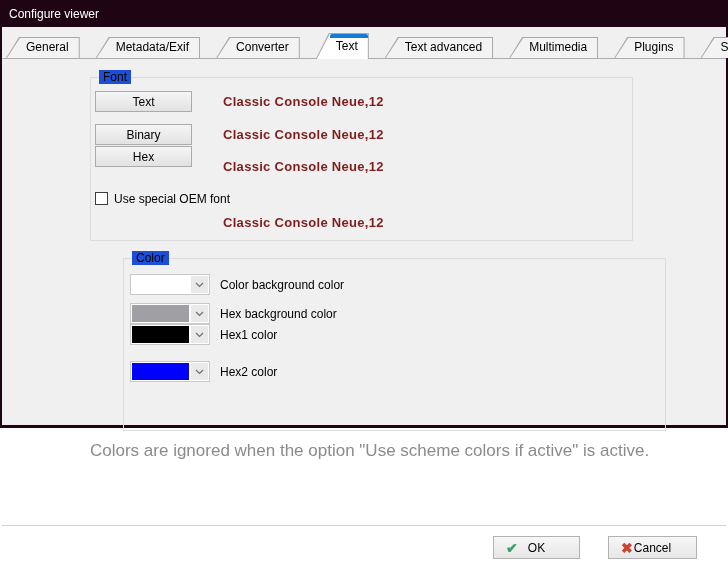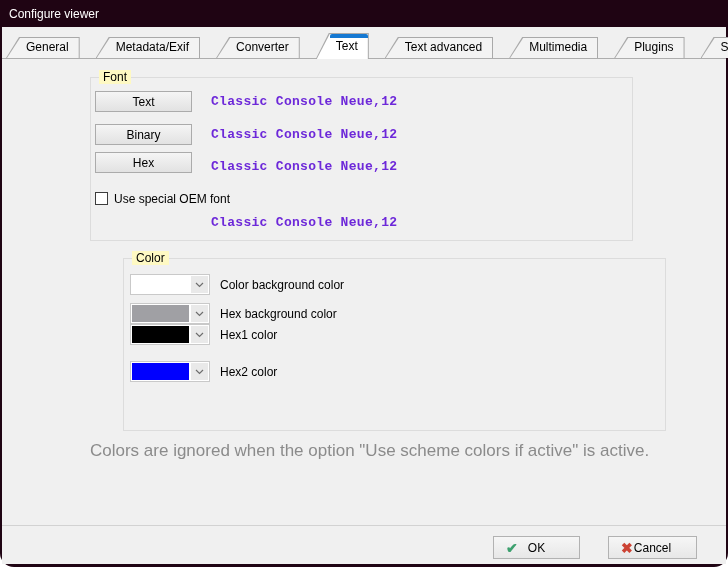--- a/index.html
+++ b/index.html
@@ -1,19 +1,19 @@
 <!DOCTYPE html>
 <html><head>
 <meta charset="utf-8">
 <style>
   * { box-sizing: border-box; margin: 0; padding: 0; }
   html, body { width: 728px; height: 567px; overflow: hidden; }
   body { font-family: "Liberation Sans", sans-serif; font-size: 12px; color: #000; }
 
-  .win { position: absolute; inset: 0; width: 728px; height: 567px; background: #1f0413; border-radius: 14px; }
+  .win { position: absolute; inset: 0; width: 728px; height: 428px; background: #1f0413; }
   .titlebar {
     position: absolute; top: 0; left: 0; right: 0; height: 27px;
     display: flex; align-items: center; padding-left: 9px;
     color: #ffffff; font-size: 12px; background: #1f0413;
   }
   .dlg { position: absolute; left: 2px; right: 2px; top: 27px; bottom: 3px; background: #f0f0f0; }
 
   
   .tabline { position: absolute; left: 0; right: 0; top: 31px; height: 1px; background: #adadad; }
   .tabbar { position: absolute; left: 4px; top: 10px; display: flex; align-items: flex-start; gap: 16px; }
@@ -24,34 +24,34 @@
     clip-path: polygon(13px 0, 100% 0, 100% 100%, 0 100%); }
   .tab .lbl { position: relative; padding: 0 11px 0 20px; line-height: 21px; white-space: nowrap; }
   .tab.active { height: 26px; margin-top: -4px; z-index: 2; }
   .tab.active .fill { background: #ffffff; }
   .tab.active .accent { position: absolute; top: 1px; left: 14px; right: 1px; height: 4px;
     background: #1679d2; border-radius: 2px 2px 0 0; }
   .tab.active .lbl { line-height: 26px; }
 
   
   .group { position: absolute; left: 88px; width: 543px; border: 1px solid #dcdcdc; }
-  .group-label { position: absolute; top: -8px; left: 8px; padding: 0 4px; background: #fef9c3; }
+  .group-label { position: absolute; top: -8px; left: 8px; padding: 0 4px; background: #1d4ed8; }
   #font-group { top: 50px; height: 164px; }
   #color-group { top: 231px; height: 173px; margin-left: 33px; }
 
   
   .btn {
     position: absolute; left: 4px; width: 97px; height: 21px;
     background: linear-gradient(#f5f5f5, #e2e2e2); border: 1px solid #ababab;
     display: flex; align-items: center; justify-content: center; font-size: 12px;
   }
   .sample {
-    position: absolute; left: 120px; height: 21px; display: flex; align-items: center;
-    font-family: Liberation Mono, monospace; font-weight: bold; font-size: 13px;
-    letter-spacing: 0.3px; color: #6d28d9; white-space: nowrap;
+    position: absolute; left: 132px; height: 21px; display: flex; align-items: center;
+    font-family: Liberation Sans, sans-serif; font-weight: bold; font-size: 13px;
+    letter-spacing: 0.3px; color: #7f1d1d; white-space: nowrap;
   }
   .cbrow { position: absolute; left: 4px; top: 112px; height: 17px; display: flex; align-items: center; gap: 6px; }
   .checkbox { width: 13px; height: 13px; background: #fff; border: 1px solid #3c3c3c; }
 
   
   .crow { position: absolute; left: 6px; height: 21px; display: flex; align-items: center; gap: 10px; }
   .combo { width: 80px; height: 21px; background: #fff; border: 1px solid #c9c9c9; display: flex; }
   .swatch { flex: 1; margin: 1px 2px 1px 1px; }
   .combo-chev { width: 17px; margin: 1px 1px 1px 0; background: #e9e9e9;
     display: flex; align-items: center; justify-content: center; }
@@ -128,21 +128,21 @@
 
     <div class="group" id="font-group">
       <span class="group-label">Font</span>
 
       <button class="btn" style="top:13px">Text</button>
       <span class="sample" style="top:13px">Classic Console Neue,12</span>
 
       <button class="btn" style="top:46px">Binary</button>
       <span class="sample" style="top:46px">Classic Console Neue,12</span>
 
-      <button class="btn" style="top:74px">Hex</button>
+      <button class="btn" style="top:68px">Hex</button>
       <span class="sample" style="top:78px">Classic Console Neue,12</span>
 
       <div class="cbrow">
         <span class="checkbox"></span>
         <span>Use special OEM font</span>
       </div>
 
       <span class="sample" style="top:134px">Classic Console Neue,12</span>
     </div>
 

